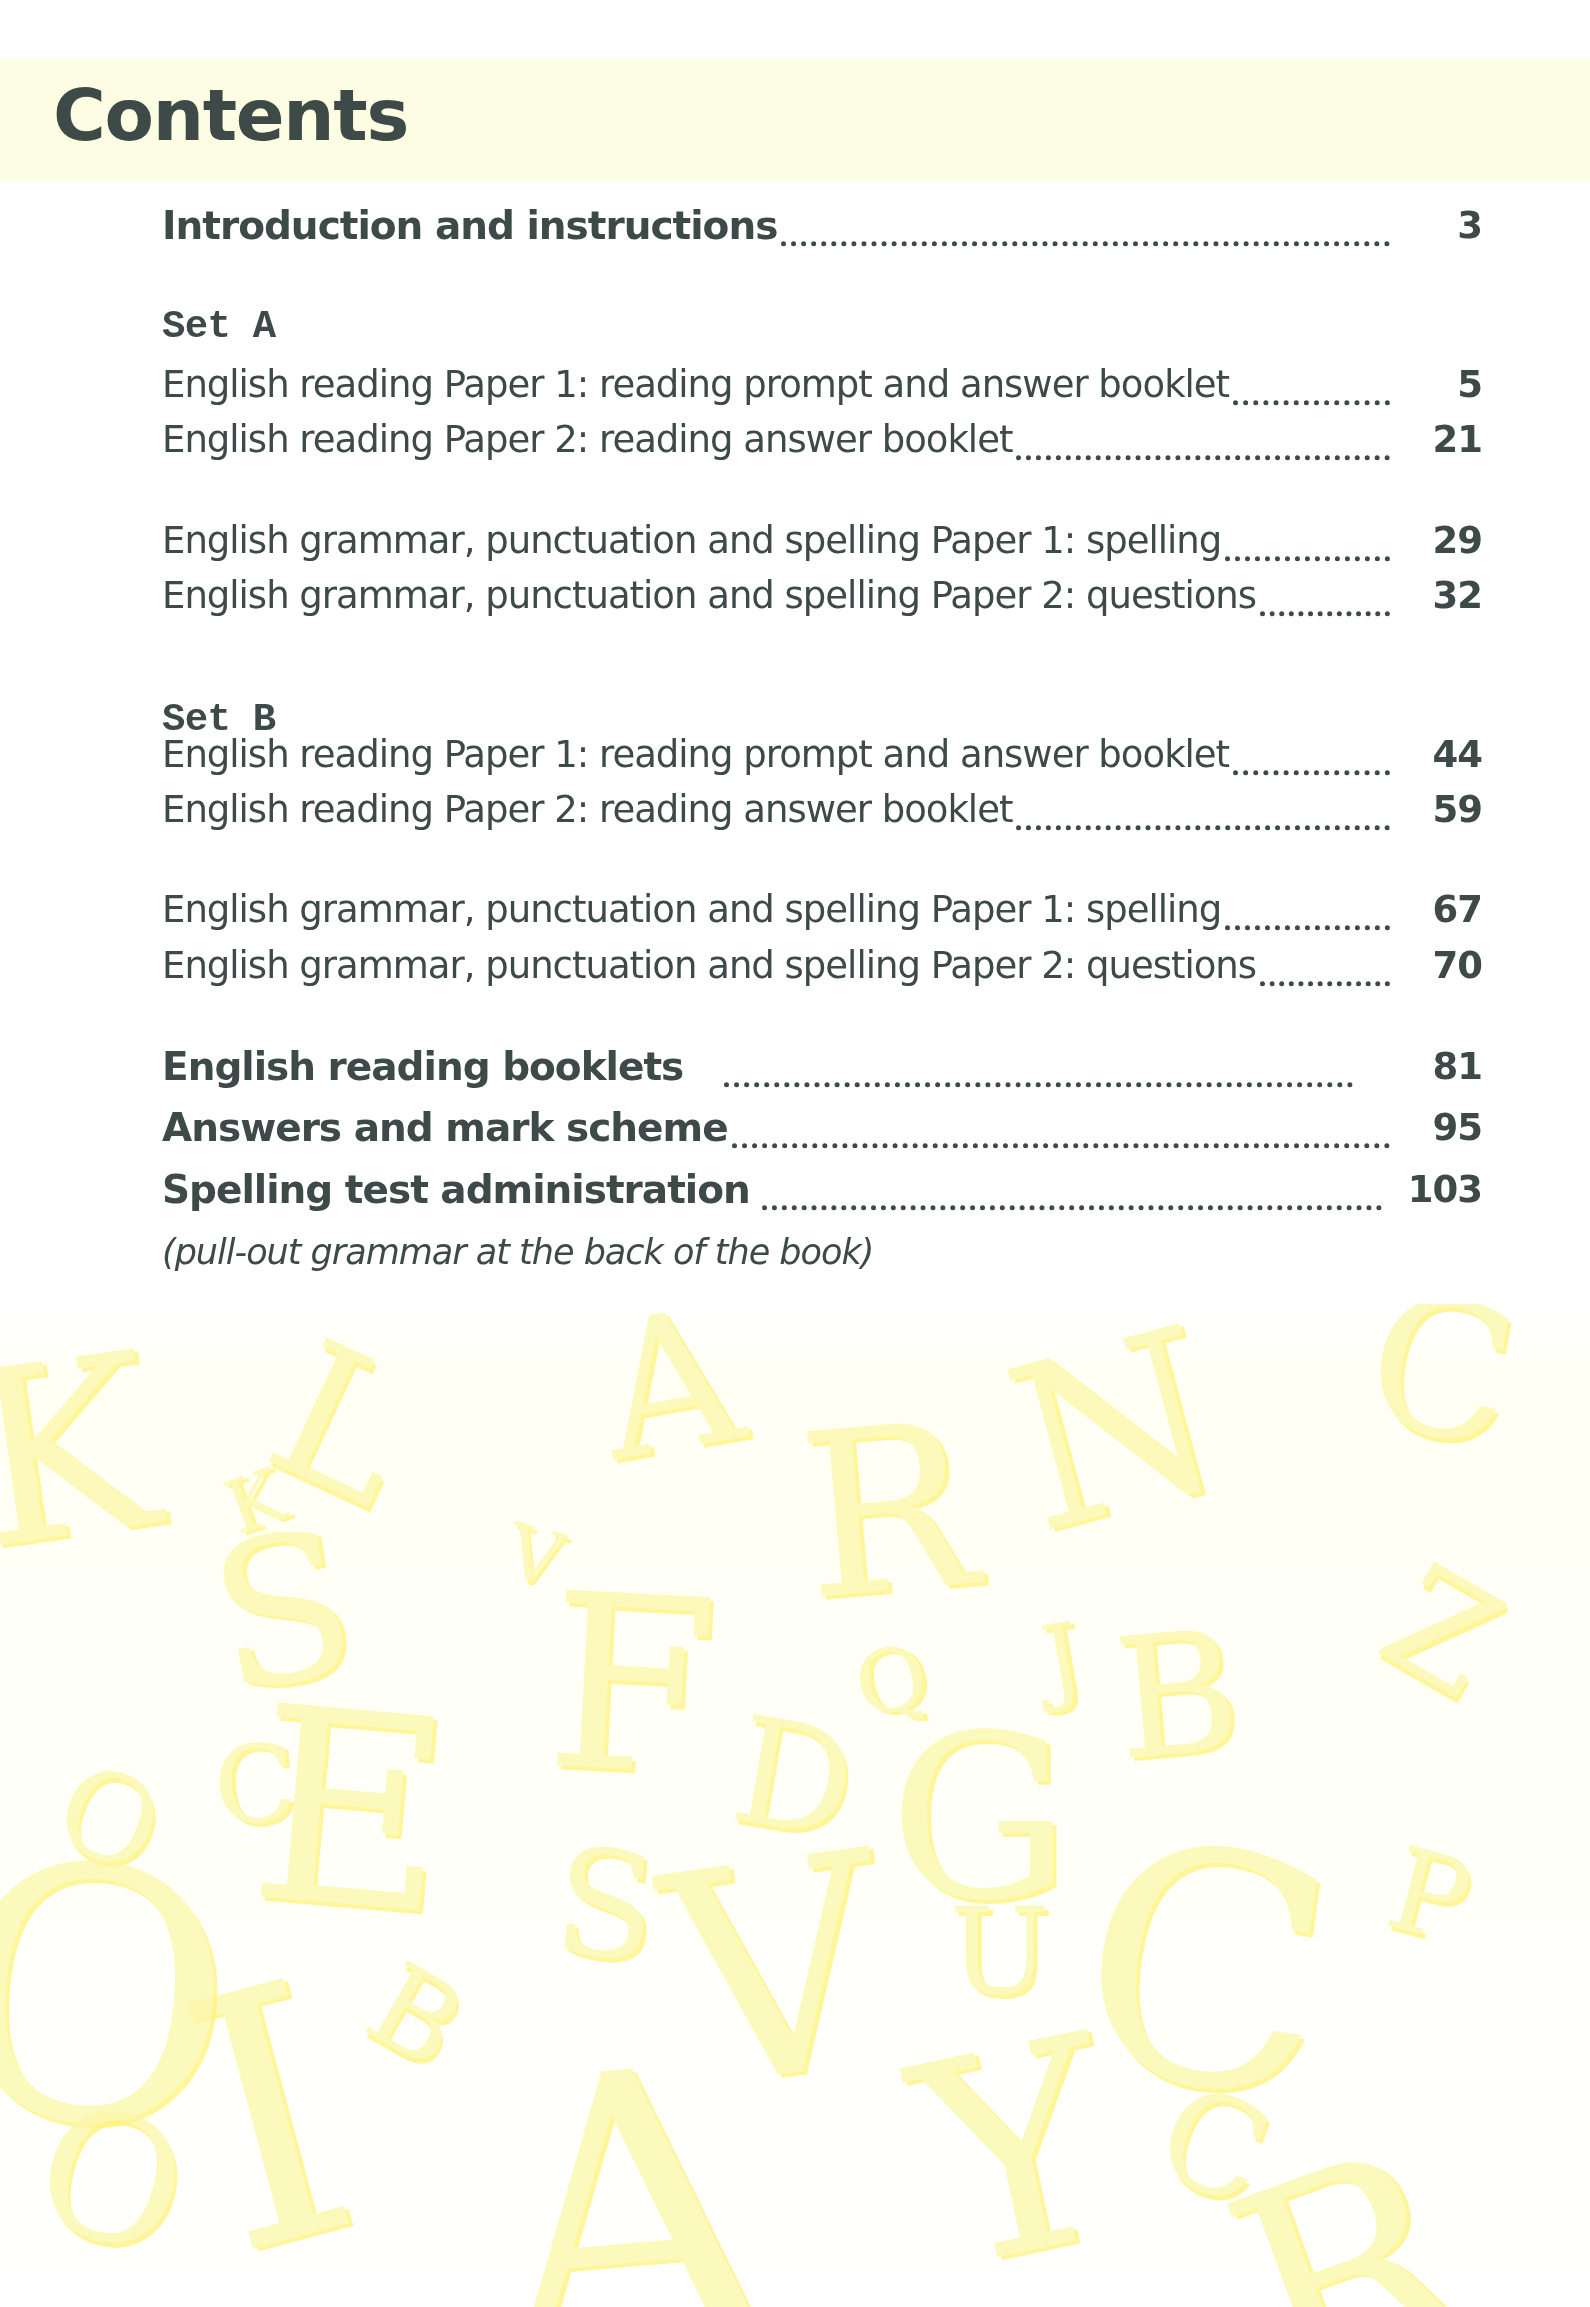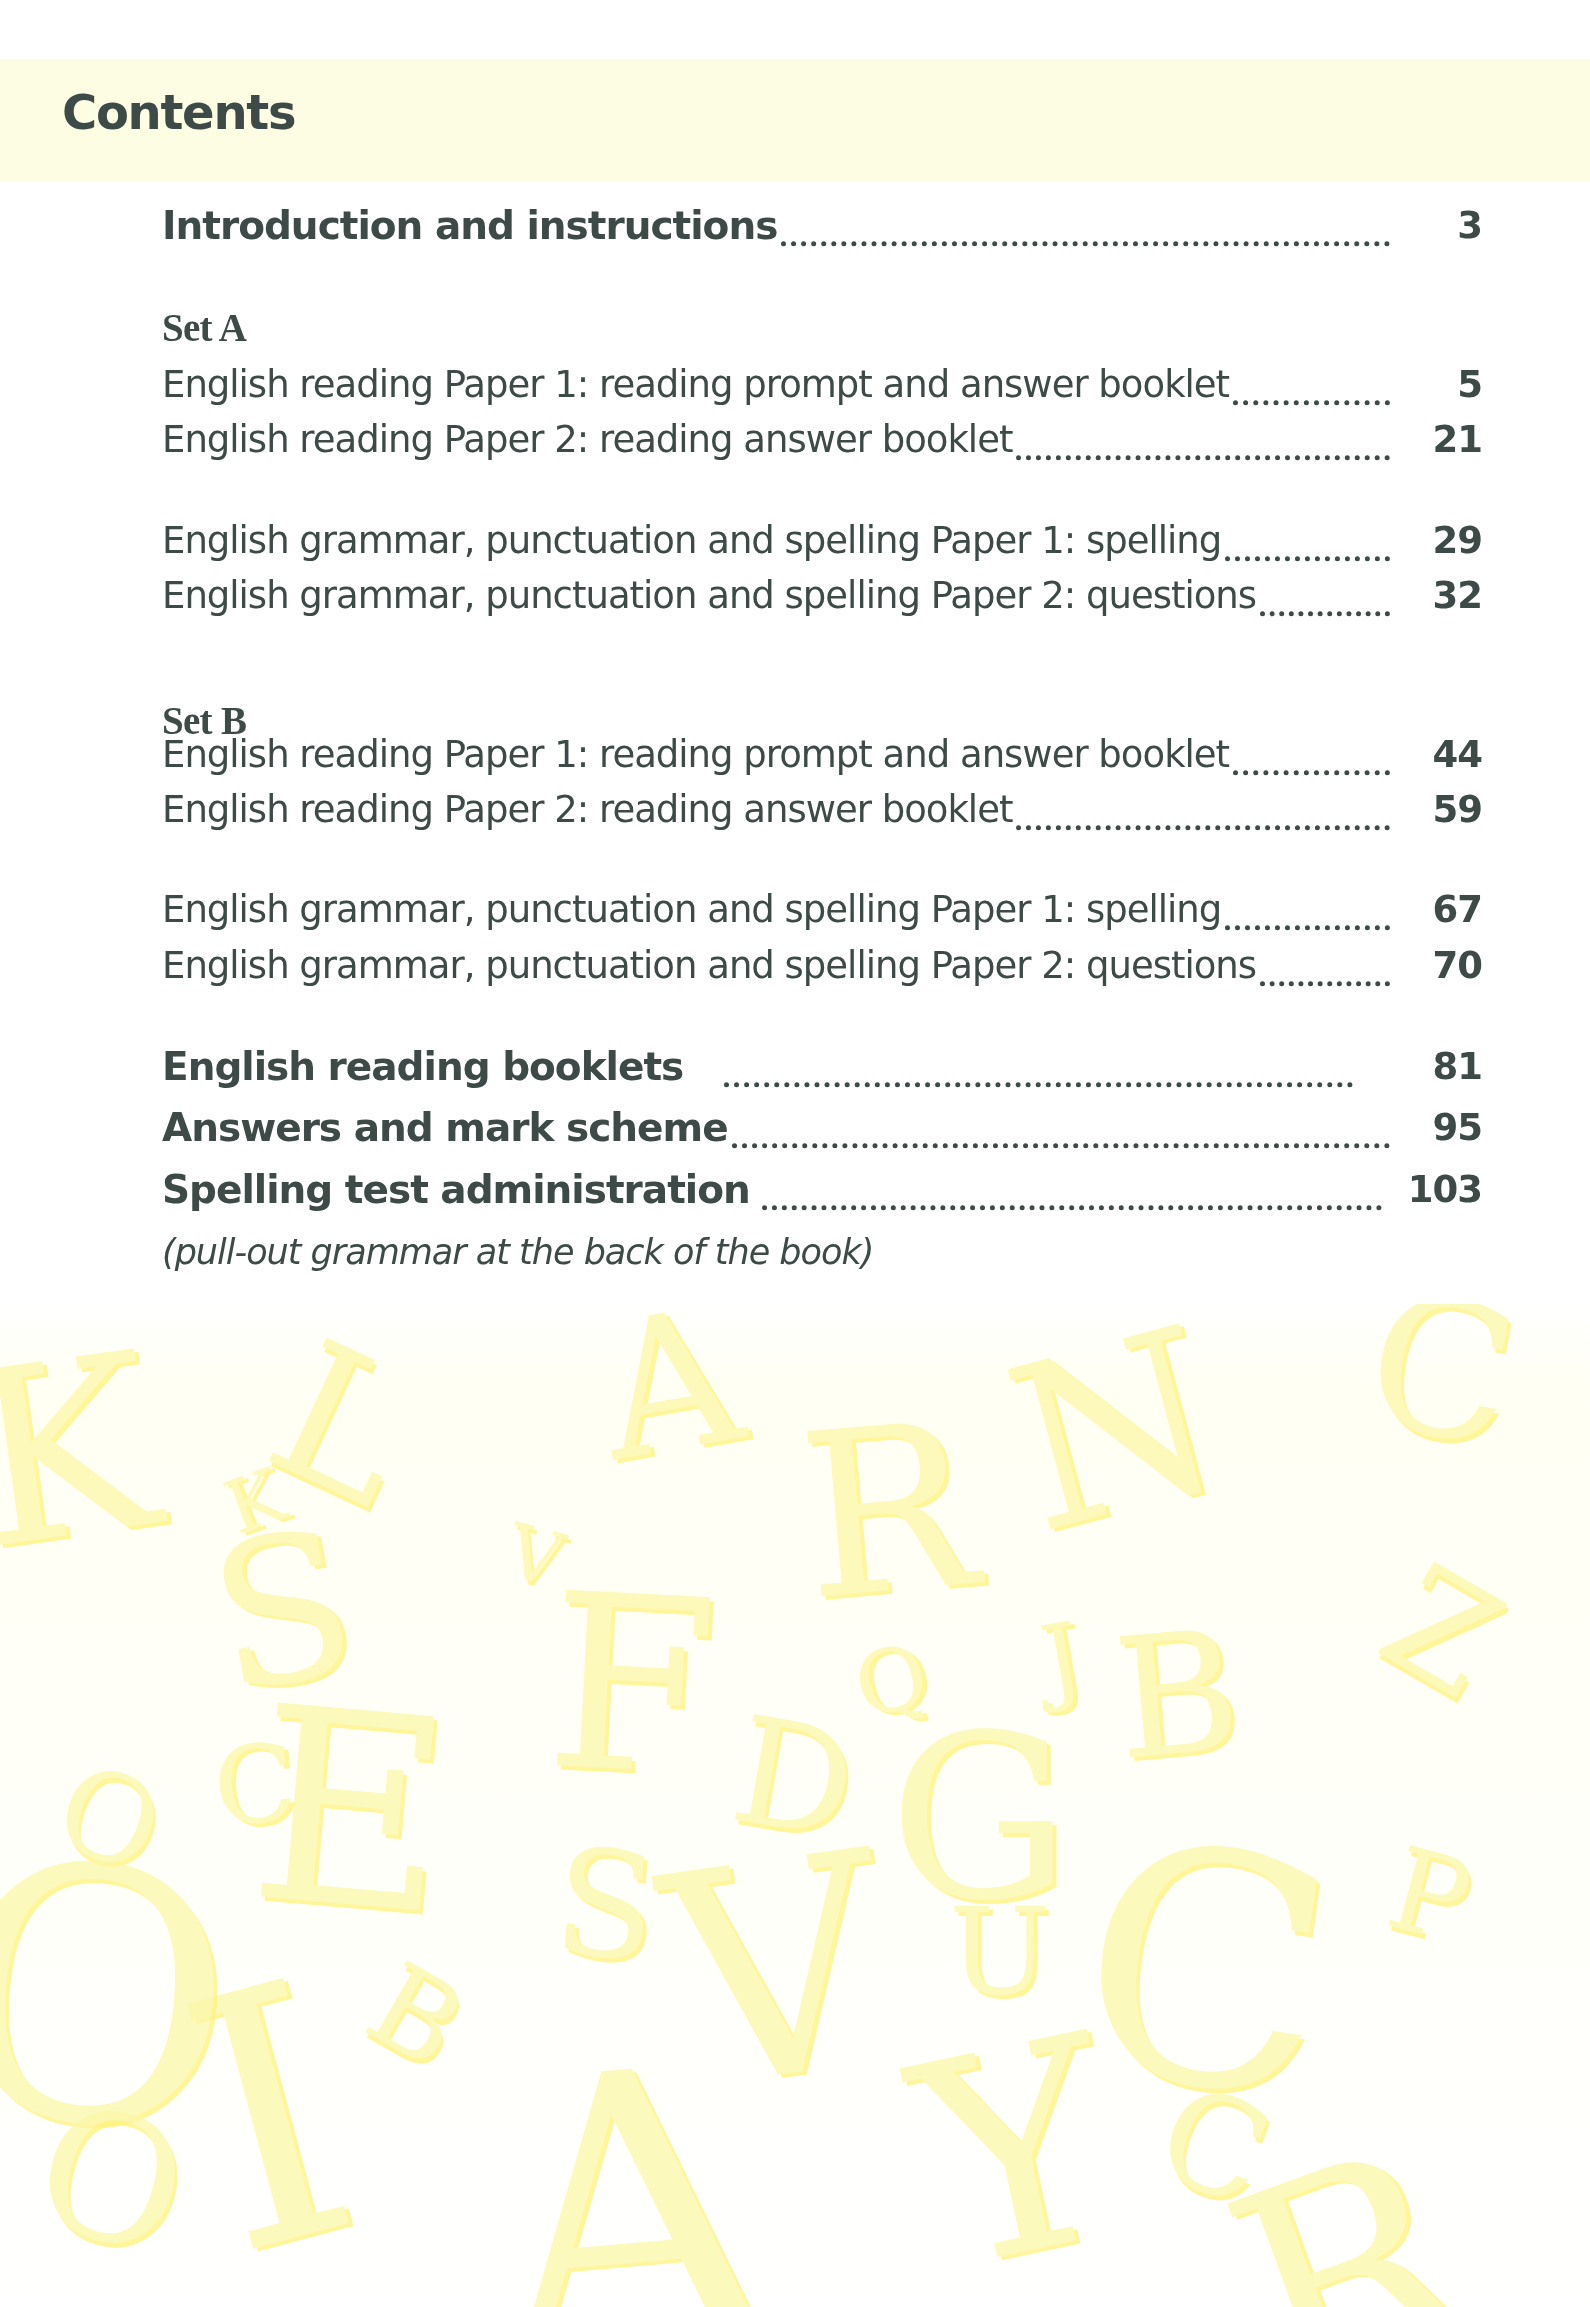--- a/index.html
+++ b/index.html
@@ -8,22 +8,22 @@
     background: #ffffff;
     font-family: "DejaVu Sans", "Liberation Sans", sans-serif;
     color: #3d4a47;
   }
   .header-band {
     position: absolute; left: 0; top: 59px; width: 1590px; height: 122px;
     background: #fdfde3;
   }
   .page-title {
     position: absolute; left: 53px; top: 79px;
-    font-size: 48px; font-weight: bold; letter-spacing: -1.3px;
-    color: #3d4a47; margin: 9px; line-height: 1;
+    font-size: 72px; font-weight: bold; letter-spacing: -1.3px;
+    color: #3d4a47; margin: 0; line-height: 1;
     font-family: "DejaVu Sans", sans-serif;
   }
   .toc { position: absolute; left: 162px; top: 0; width: 1320px; }
   .row {
     position: absolute; left: 0; width: 1320px; height: 47px;
     display: flex; align-items: flex-end;
     font-size: 37px; line-height: 47px;
     font-family: "DejaVu Sans", sans-serif;
     letter-spacing: -1px;
   }
@@ -35,21 +35,21 @@
     transform: translateY(-2.7px);
     max-width: none;
   }
   .row .page {
     width: 84px; text-align: right; font-weight: bold; font-size: 37px;
     margin-left: 0;
   }
   .set-heading {
     position: absolute; left: 0; font-weight: bold; font-size: 39px;
     line-height: 47px; letter-spacing: -0.7px;
-    font-family: Liberation Serif, serif;
+    font-family: Liberation Mono, monospace;
   }
   .note {
     position: absolute; left: 0; font-style: italic; font-size: 35px;
     line-height: 47px; letter-spacing: -1px;
     font-family: "DejaVu Sans", sans-serif;
   }
   .bg-letters {
     position: absolute; left: 0; top: 1304px; width: 1590px; height: 1003px;
     overflow: hidden;
     background: linear-gradient(to bottom, #ffffff 0%, #fffff4 8%, #ffffff 100%);

